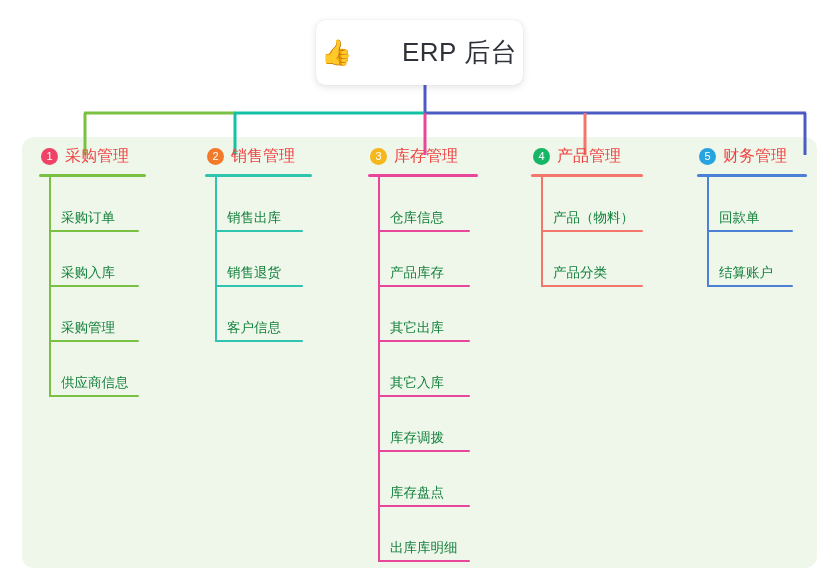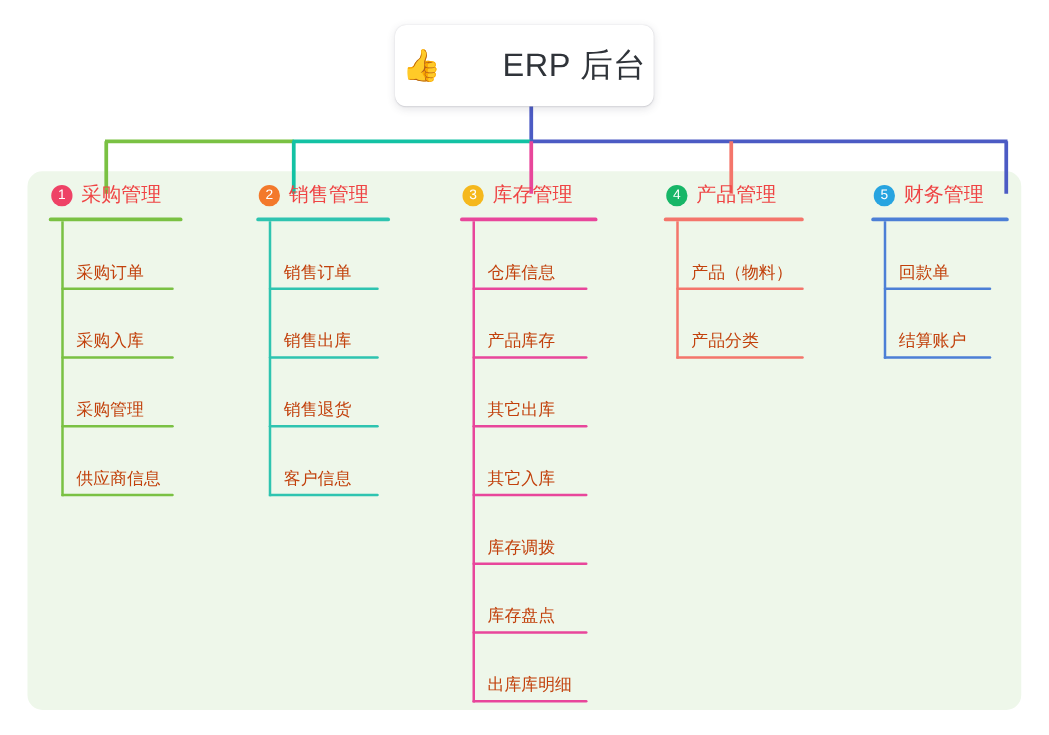--- a/index.html
+++ b/index.html
@@ -121,21 +121,21 @@
   .item {
     position: relative;
     height: 55px;
     box-sizing: border-box;
     padding-left: 22px;
     display: flex;
     align-items: flex-end;
   }
   .item-label {
     font-size: 13.5px;
-    color: #c2410c;
+    color: #15803d;
     white-space: nowrap;
     padding-bottom: 5px;
   }
   .item-rule {
     position: absolute;
     left: 10px;
     bottom: 0;
     height: 2px;
     border-radius: 1px;
   }
@@ -193,24 +193,20 @@
       </div>
       <div class="col" style="left: 205px;">
         <div class="col-head">
           <span class="badge" style="background: rgb(243, 121, 43);">2</span>
           <span class="col-title">销售管理</span>
         </div>
         <div class="col-rule" style="background: rgb(46, 196, 176); width: 107px;"></div>
         <div class="items">
           <div class="spine" style="background: rgb(46, 196, 176);"></div>
           <div class="item">
-            <span class="item-label">销售订单</span>
-            <div class="item-rule" style="background: rgb(46, 196, 176); width: 88px;"></div>
-          </div>
-          <div class="item">
             <span class="item-label">销售出库</span>
             <div class="item-rule" style="background: rgb(46, 196, 176); width: 88px;"></div>
           </div>
           <div class="item">
             <span class="item-label">销售退货</span>
             <div class="item-rule" style="background: rgb(46, 196, 176); width: 88px;"></div>
           </div>
           <div class="item">
             <span class="item-label">客户信息</span>
             <div class="item-rule" style="background: rgb(46, 196, 176); width: 88px;"></div>

